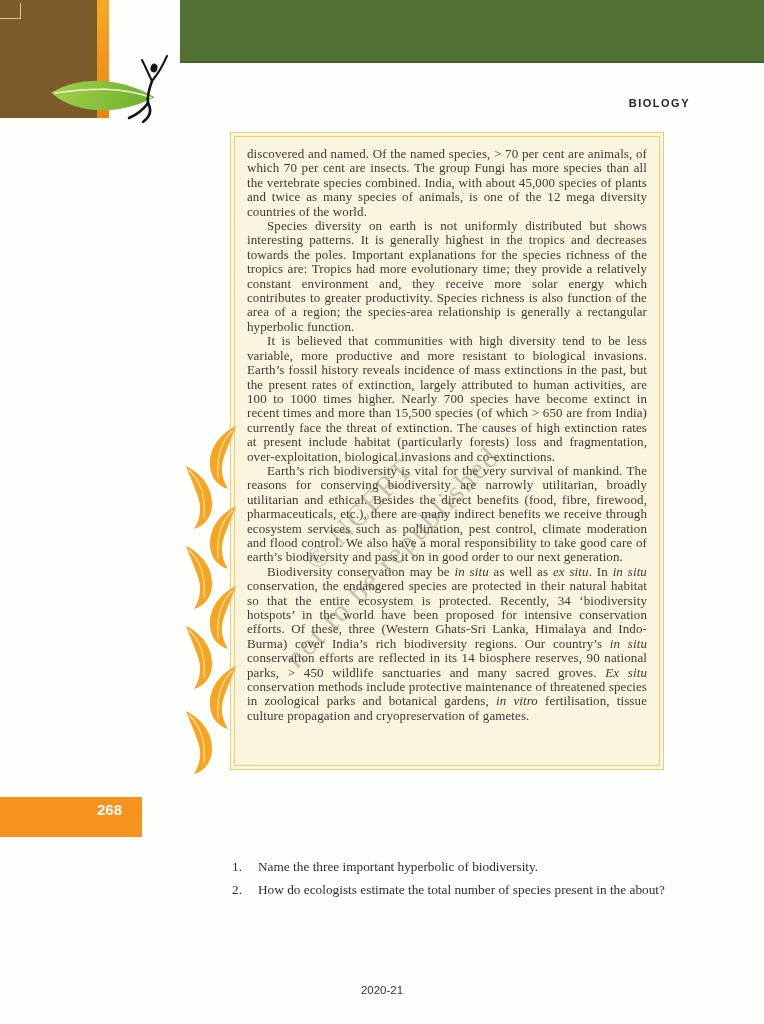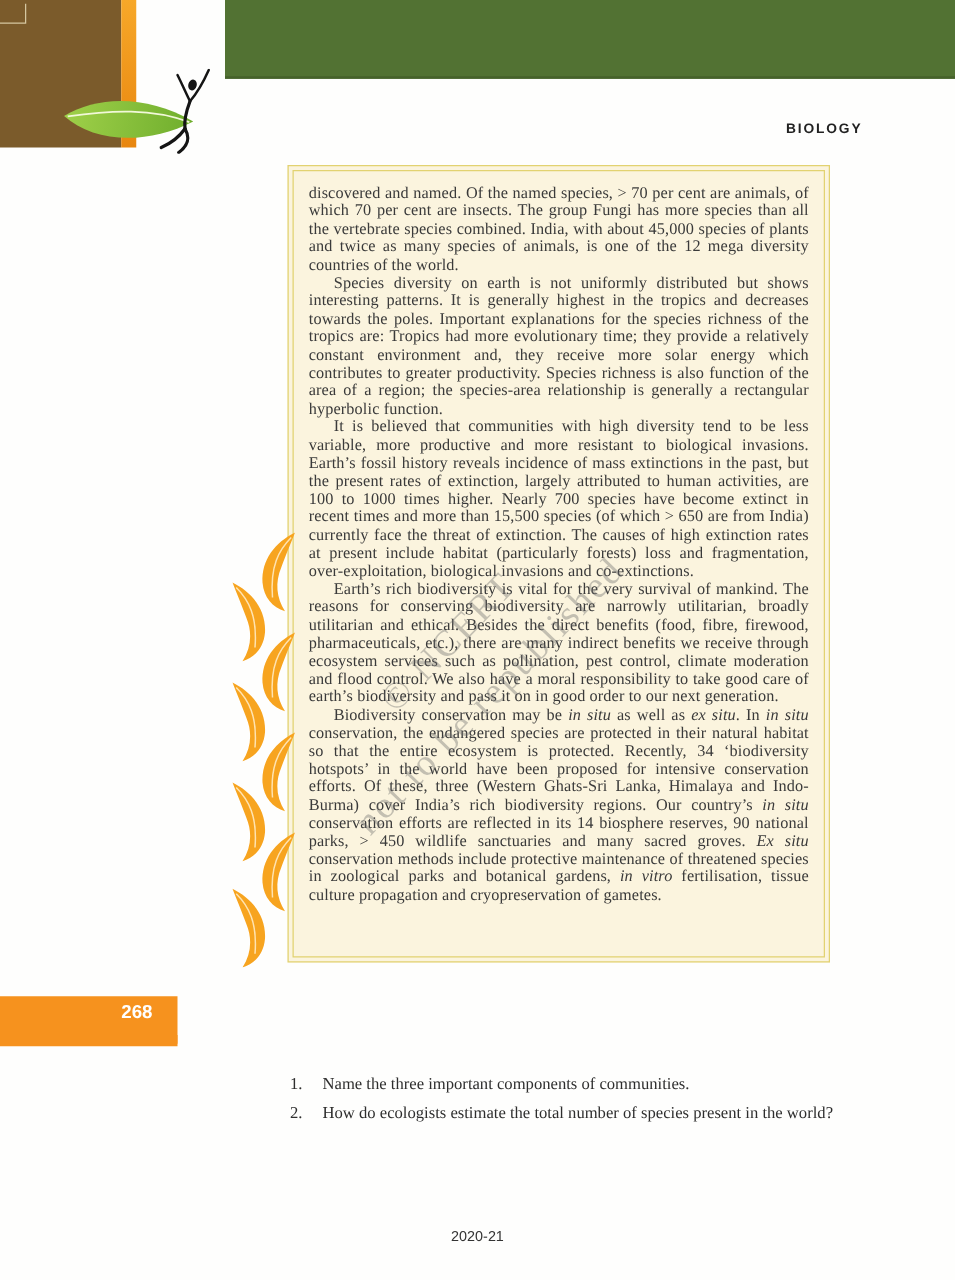--- a/index.html
+++ b/index.html
@@ -134,22 +134,22 @@
       </g>
   </svg>
 
   <div class="abs pagenum-box">268</div>
   <div class="abs pagenum-strip"></div>
 
 
   <div class="abs exercise-list">
       <div class="ex-item">
         <div class="ex-num">1.</div>
-        <div class="ex-text">Name the three important components of communities.</div>
+        <div class="ex-text">Name the three important hyperbolic of biodiversity.</div>
       </div>
       <div class="ex-item">
         <div class="ex-num">2.</div>
-        <div class="ex-text">How do ecologists estimate the total number of species present in the world?</div>
+        <div class="ex-text">How do ecologists estimate the total number of species present in the about?</div>
       </div>
     </div>
 
   <div class="abs footer">2020-21</div>
 </div>
 
 </body></html>

